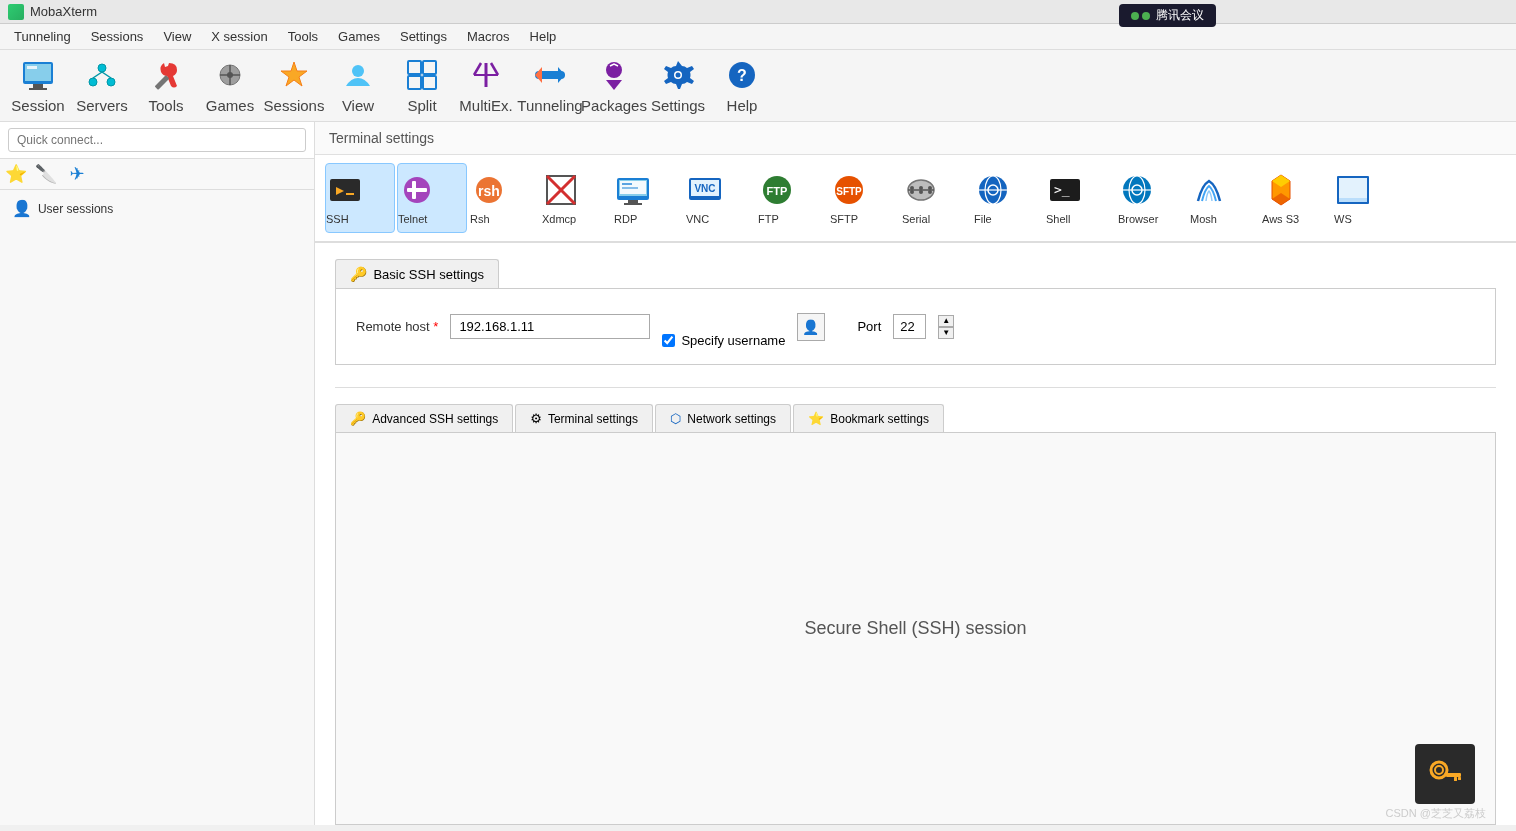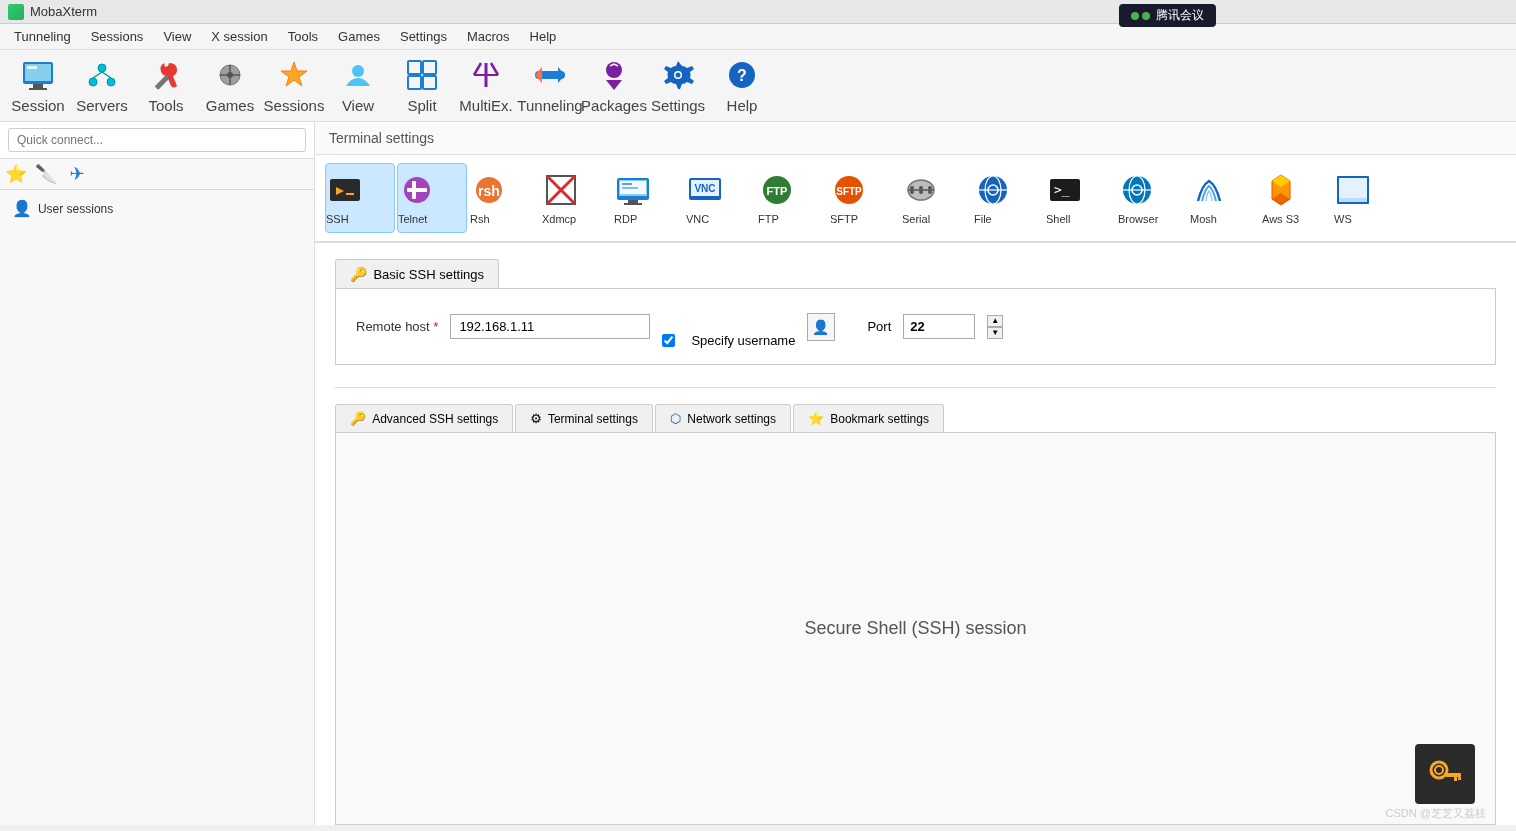--- a/index.html
+++ b/index.html
@@ -221,21 +221,21 @@
     }
     .field-label { font-size: 13px; color: #333; }
     .required-star { color: red; }
     .text-input {
       padding: 4px 8px;
       border: 1px solid #aaa;
       font-size: 13px;
       width: 200px;
     }
     .checkbox-label {
-      display: flex; align-items: center; gap: 16px;
+      display: flex; align-items: center; gap: 6px;
       font-size: 13px;
       margin-top: 28px;
     }
     .username-select {
       padding: 4px 8px;
       border: 1px solid #aaa;
       font-size: 13px;
       width: 200px;
     }
     .user-icon-btn {
@@ -244,22 +244,21 @@
       background: #f5f5f5;
       cursor: pointer;
       display: flex; align-items: center; justify-content: center;
       font-size: 14px;
     }
     .port-label { font-size: 13px; margin-left: 20px; }
     .port-input {
       padding: 4px 6px;
       border: 1px solid #aaa;
       font-size: 13px;
-      width: 72px;
-      font-weight: bold;
+      width: 33px;
     }
     .port-spinner {
       display: flex; flex-direction: column;
     }
     .port-spin-btn {
       width: 16px; height: 12px;
       border: 1px solid #aaa;
       background: #f0f0f0;
       cursor: pointer;
       display: flex; align-items: center; justify-content: center;

